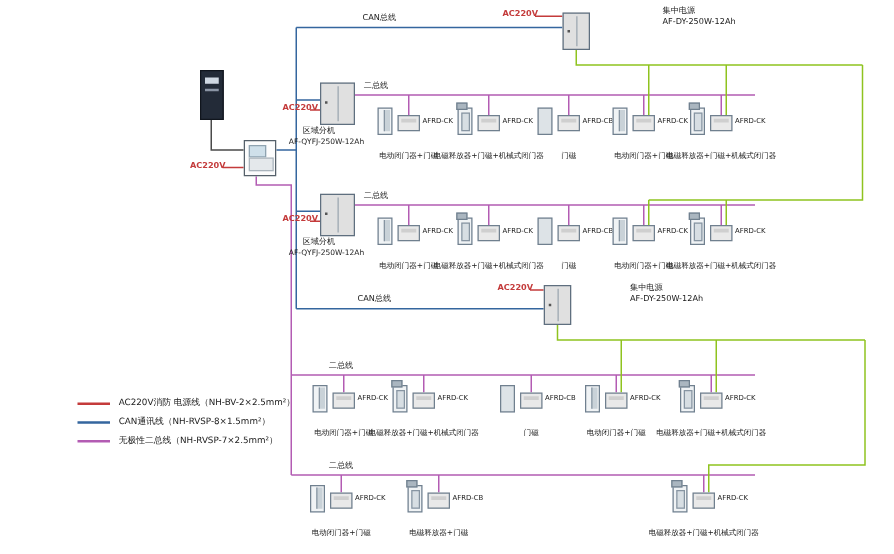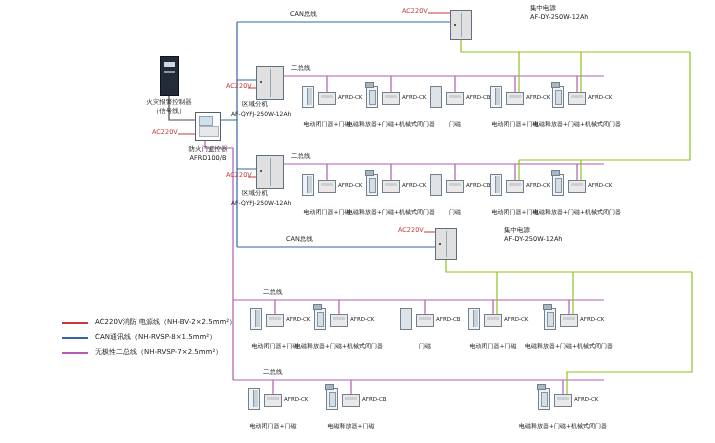--- a/index.html
+++ b/index.html
@@ -1,20 +1,20 @@
 <!DOCTYPE html>
 <html style="--red: #c43b3b; --blue: #34669e; --magenta: #b35cb3; --green: #8fc31f;"><head>
 <meta charset="utf-8">
 <style>
   html,body{margin:0;padding:0;background:#fff;}
   #stage{position:relative;width:715px;height:443px;background:#ffffff;overflow:hidden;
          font-family:"DejaVu Sans",sans-serif;color:#1a1a1a;}
   .lbl{position:absolute;font-size:6.5px;white-space:nowrap;color:#1a1a1a;line-height:1.2;}
   .lbl6{font-size:6px;}
-  .red-text{color:var(--red);}
+  .red-text{color:var(--red);font-weight:bold;}
   .ctr{text-align:center;}
   .two-line div{line-height:9px;}
   svg.wires{position:absolute;left:0;top:0;pointer-events:none;}
   .w-sig{stroke:#4a4a4a;}
   .w-blue{stroke:var(--blue);}
   .w-mag{stroke:var(--magenta);}
   .w-grn{stroke:var(--green);}
   .w-red{stroke:var(--red);}
   svg.wires path{fill:none;stroke-width:1.2;}
   
@@ -61,31 +61,23 @@
              M233,300 H604 M275,300 V314 M339,300 V314 M425,300 V314 M493,300 V314 M569,300 V314
              M233,380 H604 M273,380 V394 M351,380 V394 M563,380 V394"></path>
     <path class="w-grn" d="M461,40 V52 H690 M519,52 V92 M581,52 V92
              M690,52 V160 H519 M519,160 V180 M581,160 V180
              M446,260 V272 H692 M497,272 V314 M573,272 V314
              M692,272 V372 H567 V394"></path>
     <path class="w-red" d="M178,134 H195 M428,13 H450 M248,88 H256 M248,177 H256 M424,232 H435"></path>
   </svg>
 
   <div class="controller"></div>
-  <div class="lbl ctr two-line" style="left:131px;top:98px;width:76px;">
-    <div>火灾报警控制器</div>
-    <div>（信号线）</div>
-  </div>
 
   <div class="monitor"></div>
   <div class="lbl red-text" style="left:152px;top:129px;">AC220V</div>
-  <div class="lbl ctr two-line" style="left:170px;top:145px;width:76px;">
-    <div>防火门监控器</div>
-    <div>AFRD100/B</div>
-  </div>
 
   <div class="lbl" style="left:290px;top:11px;">CAN总线</div>
   <div class="lbl red-text" style="left:402px;top:8px;">AC220V</div>
   <div class="cabinet" style="left:450px;top:10px;width:22px;height:30px;"></div>
   <div class="lbl two-line" style="left:530px;top:4px;">
     <div>集中电源</div>
     <div>AF-DY-250W-12Ah</div>
   </div>
 
   <div class="lbl" style="left:291px;top:65px;">二总线</div>

